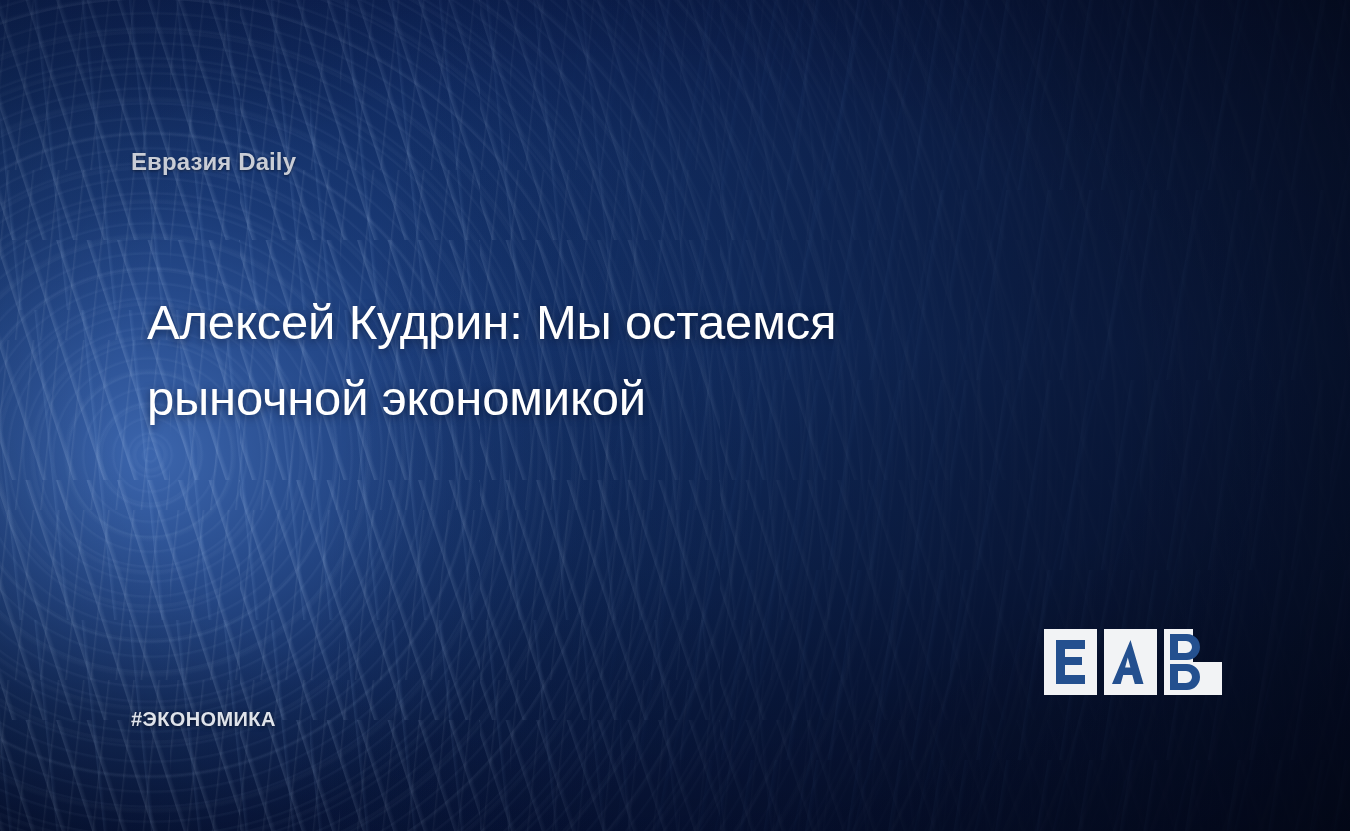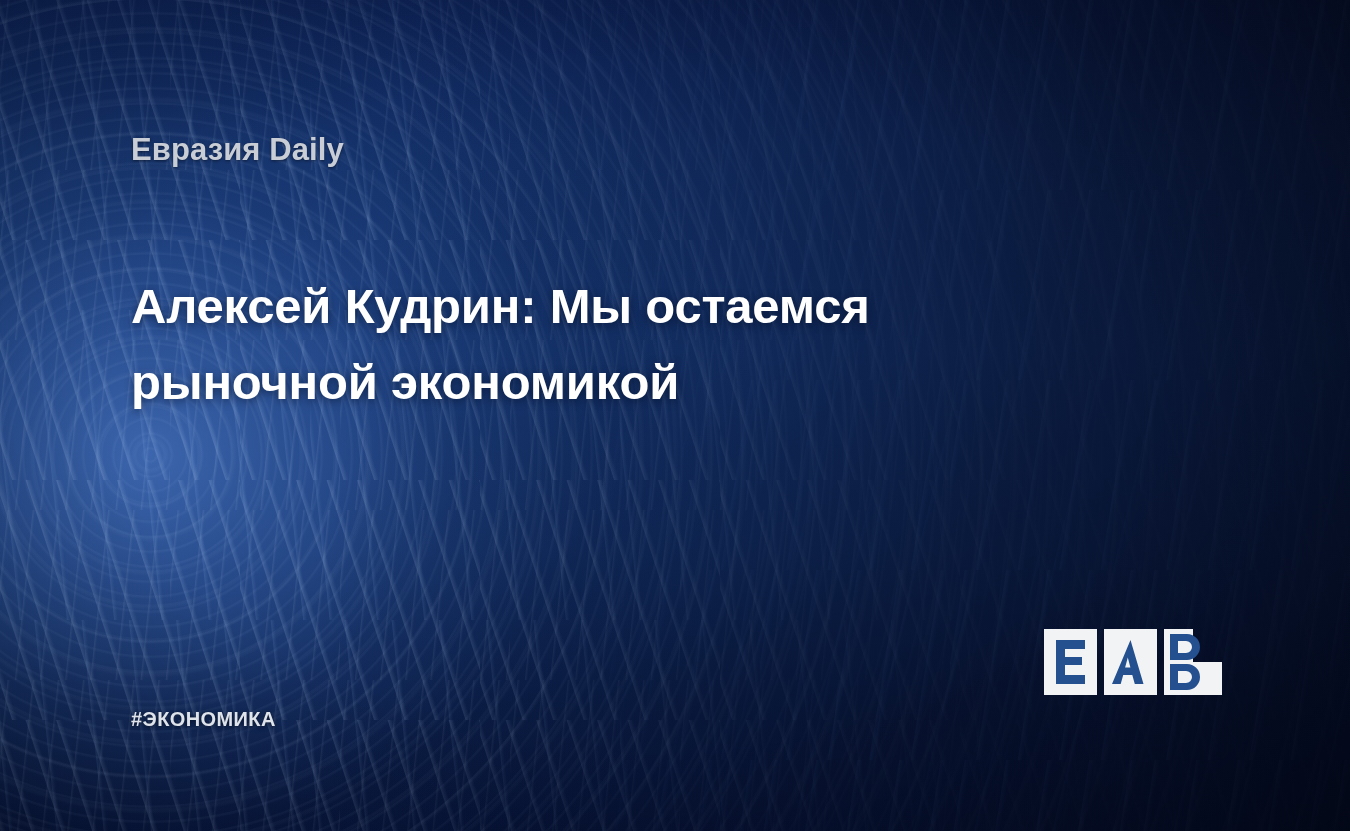--- a/index.html
+++ b/index.html
@@ -143,37 +143,37 @@
   
 
   .content {
     position: absolute;
     inset: 0;
   }
 
   .brand {
     position: absolute;
     left: 131px;
-    top: 132px;
-    font-size: 31px;
+    top: 148px;
+    font-size: 24px;
     font-weight: bold;
     letter-spacing: 0.1px;
     color: #c9cdd6;
     text-shadow: 0 1px 3px rgba(0,0,0,0.45);
     white-space: nowrap;
   }
 
   .headline {
     position: absolute;
     left: 131px;
     top: 268px;
     width: 880px;
-    margin: 0;
+    margin: 16px;
     font-size: 49px;
-    font-weight: bold;
+    font-weight: normal;
     line-height: 76px;
     letter-spacing: -0.2px;
     color: #ffffff;
     text-shadow: 0 2px 8px rgba(3,12,34,0.55);
   }
 
   .hashtag {
     position: absolute;
     left: 131px;
     top: 708px;

